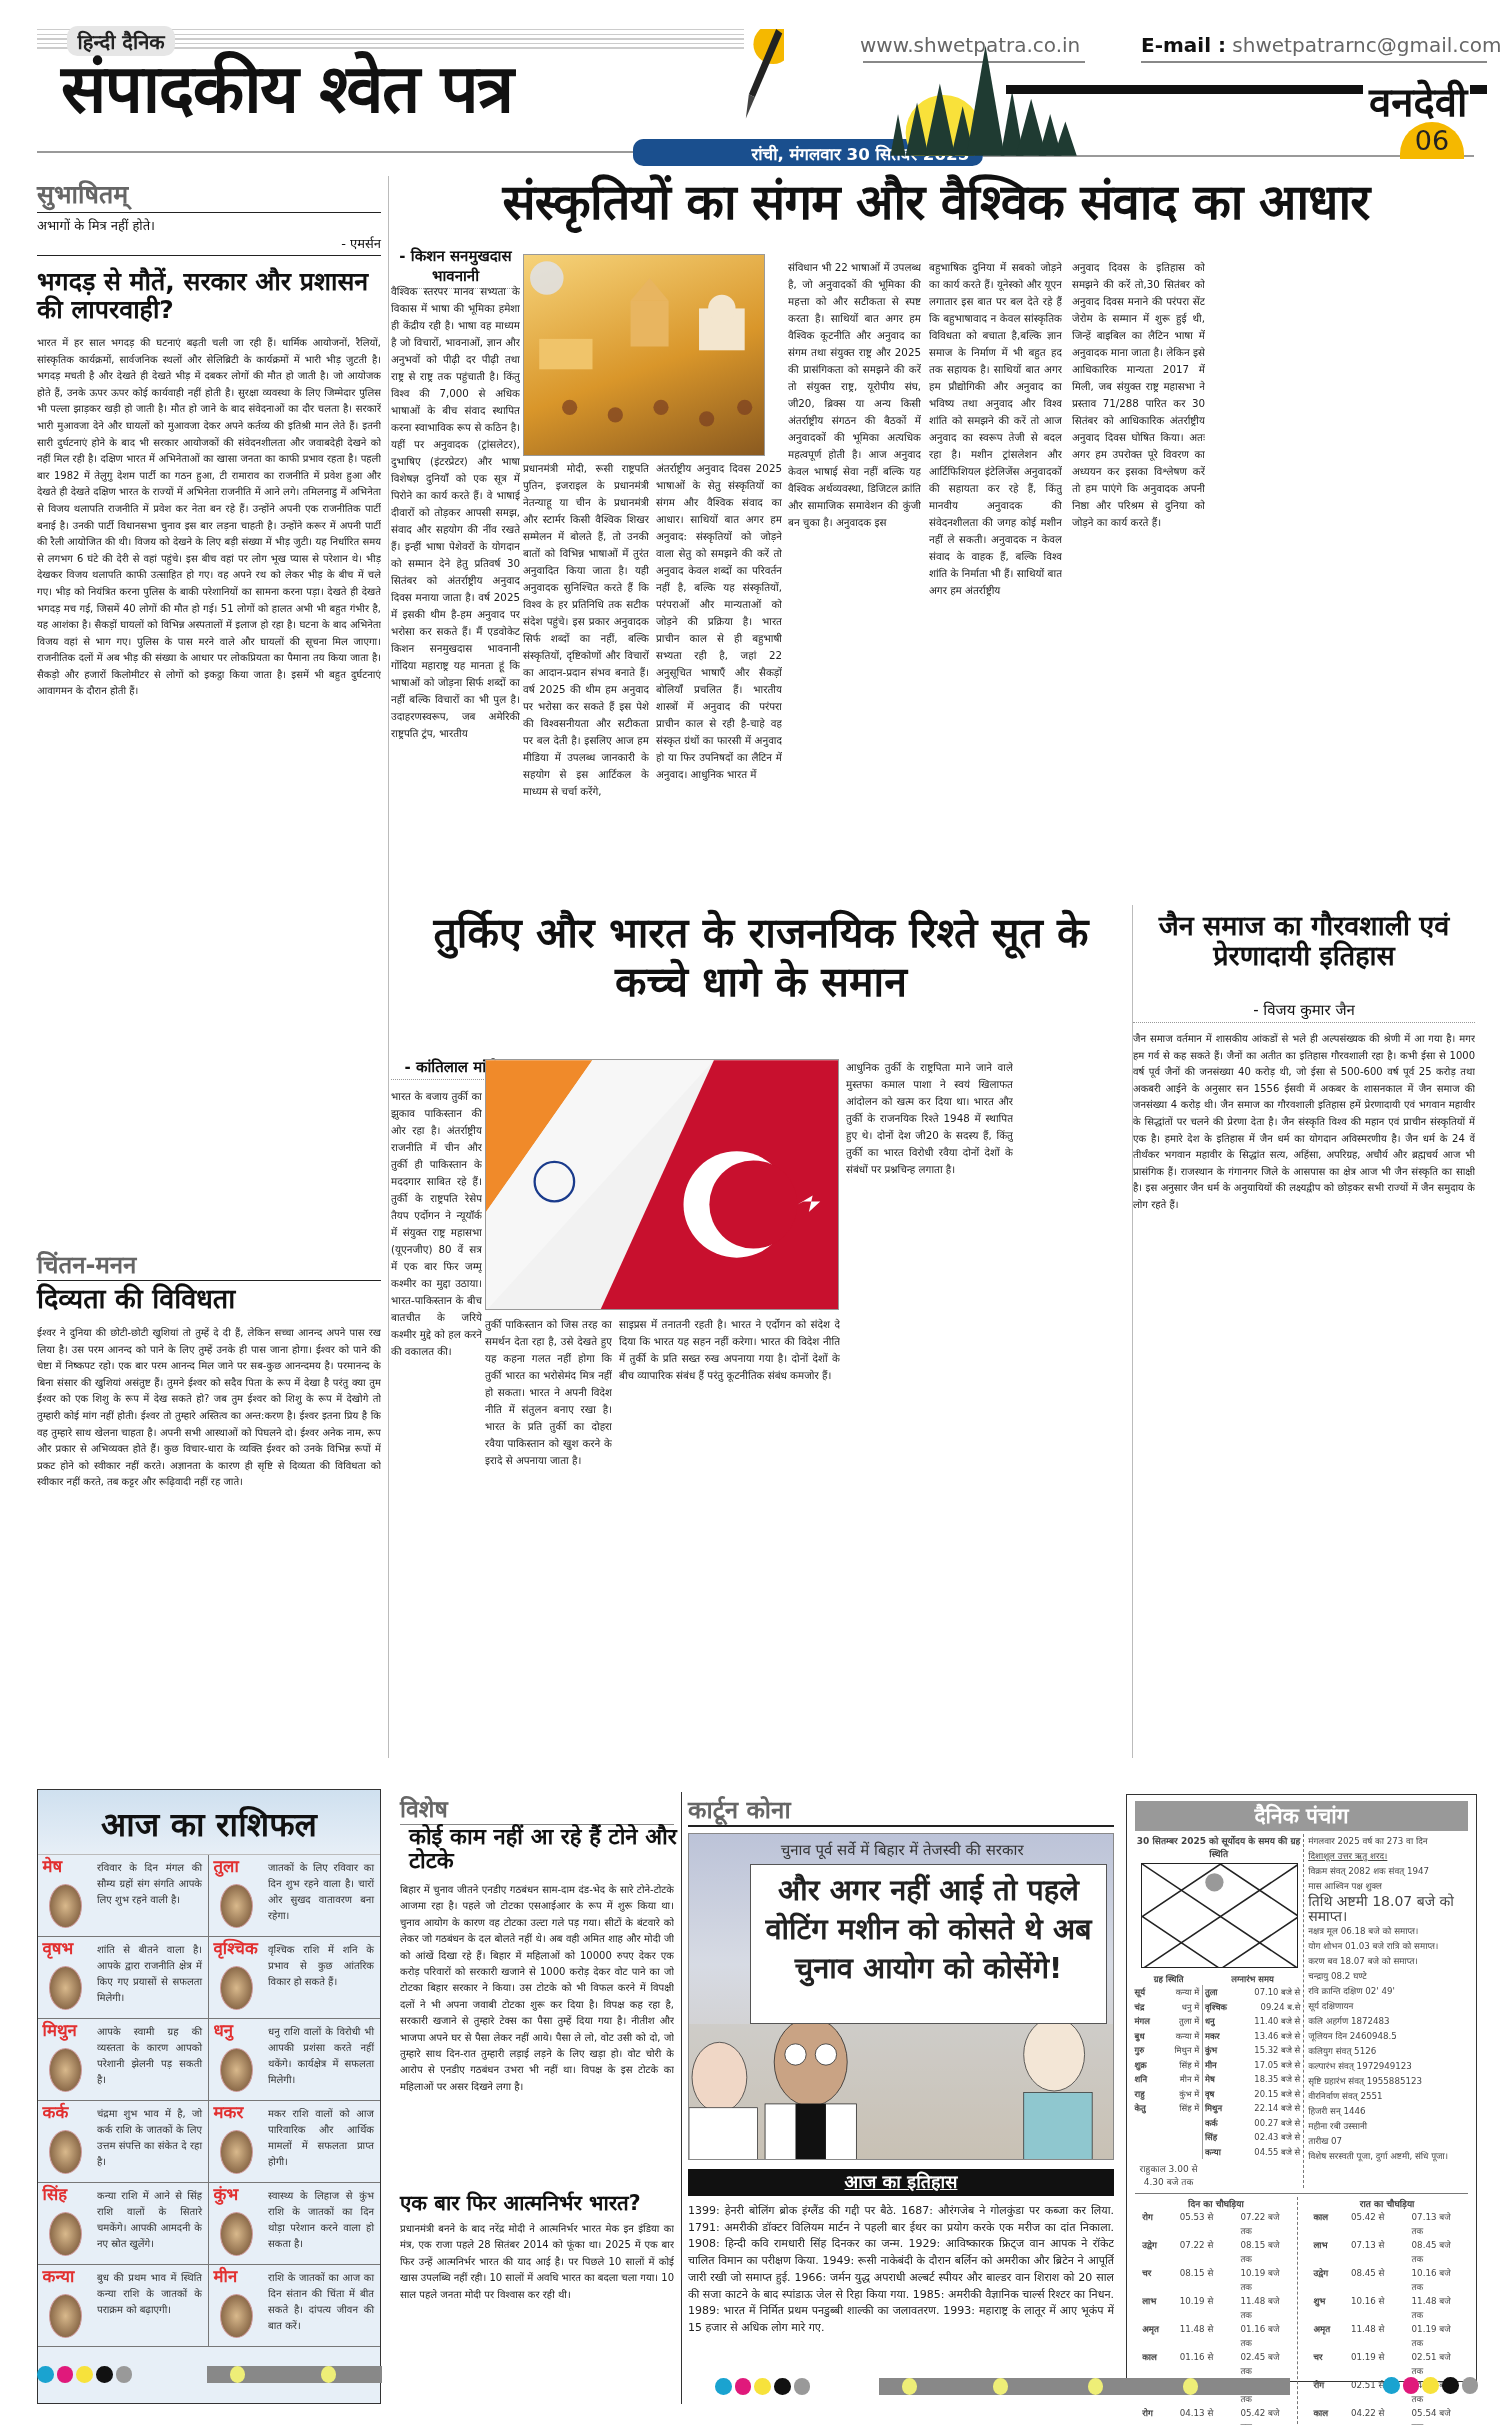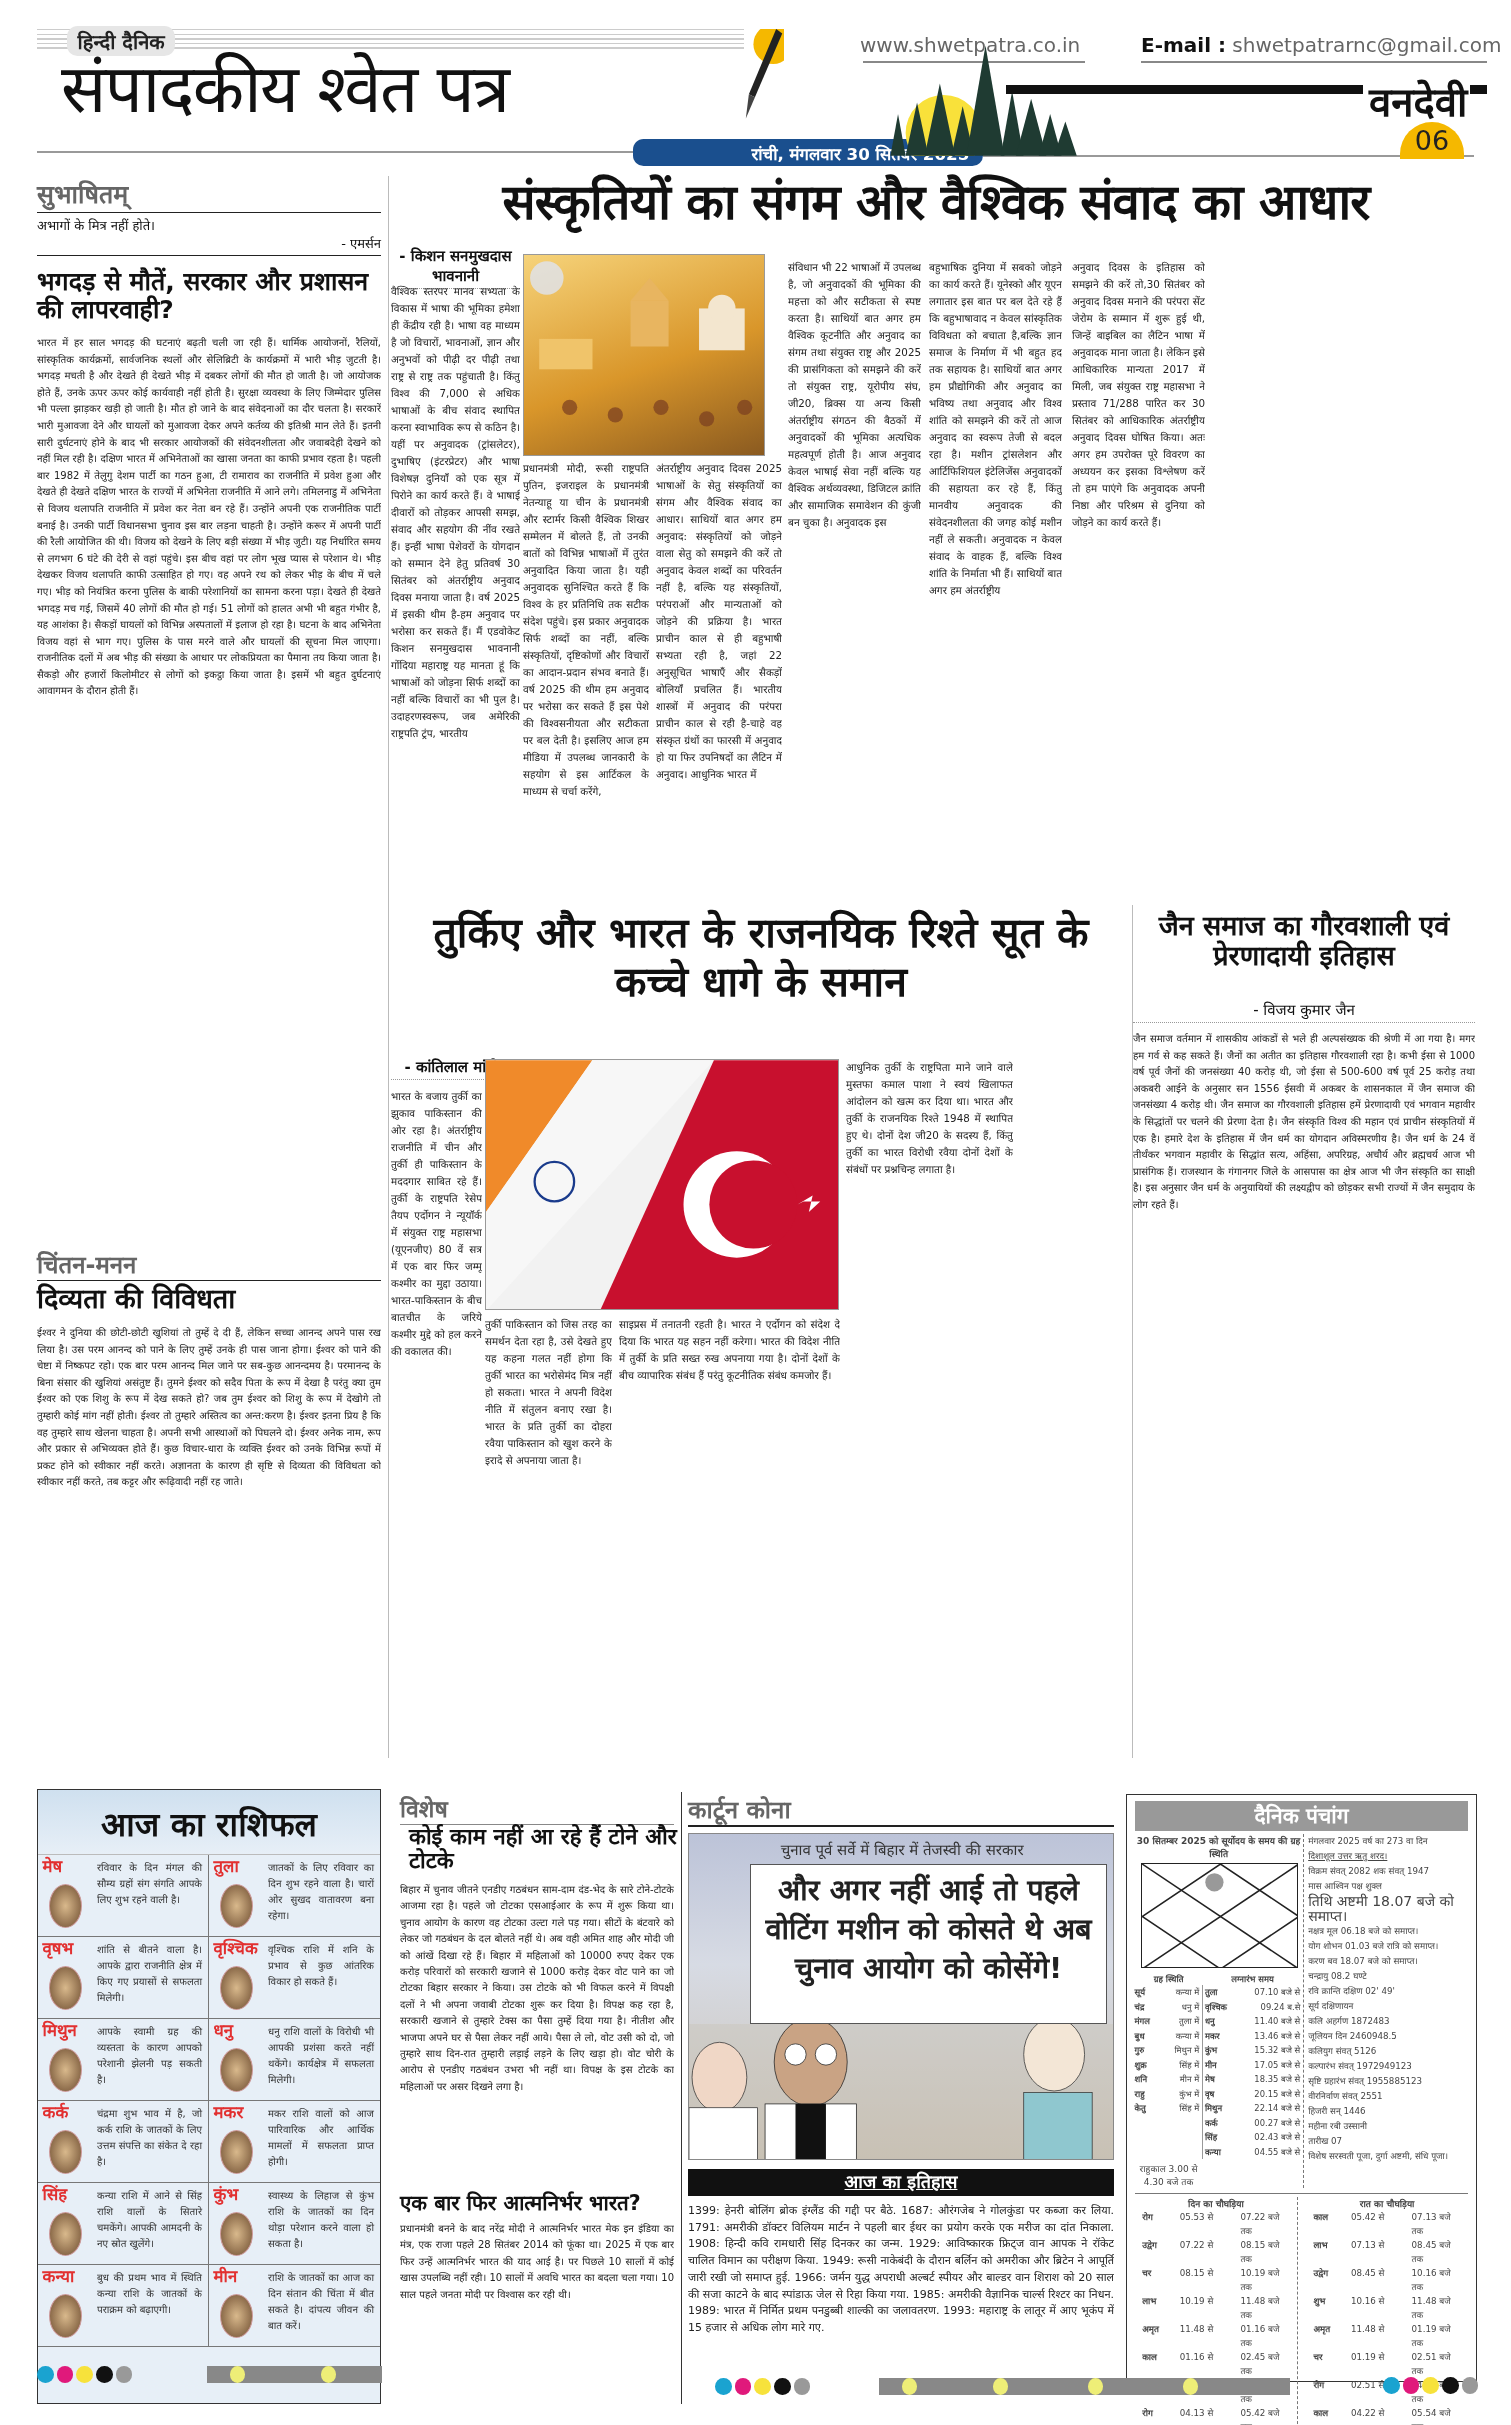--- a/index.html
+++ b/index.html
@@ -1,20 +1,20 @@
 <!DOCTYPE html>
 <html style="font-size:12px"><head>
 <meta charset="utf-8">
 <style>
 *{box-sizing:border-box;margin:0;padding:0}
 body{width:1511px;height:2426px;background:#fff;font-family:"DejaVu Sans","Liberation Sans",sans-serif;color:#111;position:relative;overflow:hidden}
 .abs{position:absolute}
 .hdr-lines{position:absolute;left:37px;top:29px;width:707px;height:20px;background:repeating-linear-gradient(#ccc 0 1.5px,transparent 1.5px 4.6px)}
 .hindi-dainik{position:absolute;left:67px;top:26px;background:#e6e6e6;border-radius:10.6px;padding:1.5px 10.6px;font-size:20px;font-weight:bold;color:#222}
-.mast{position:absolute;left:61px;top:56px;font-size:67px;font-weight:normal;letter-spacing:-1.5px;color:#111;line-height:1}
+.mast{position:absolute;left:61px;top:56px;font-size:67px;font-weight:bold;letter-spacing:-1.5px;color:#111;line-height:1}
 .pen{position:absolute;left:738px;top:29px;width:46px;height:91px}
 .date-pill{position:absolute;left:633px;top:139px;width:350px;height:27px;background:#1a4f8e;border-radius:10.6px;color:#fff;font-weight:bold;font-size:16.7px;padding:3px 13.7px;text-align:right}
 .rule-top{position:absolute;left:37px;top:151px;width:601px;height:2.3px;background:#999}
 .rule-top2{position:absolute;left:983px;top:155px;width:491px;height:2.3px;background:#999}
 .web{position:absolute;left:860px;top:33px;font-size:20px;color:#666}
 .email{position:absolute;left:1141px;top:33px;font-size:20px;color:#666}
 .email b{color:#111}
 .web-rule{position:absolute;top:61px;height:1.5px;background:#888}
 .forest{position:absolute;left:860px;top:30px;width:251px;height:126px}
 .vandevi{position:absolute;left:1369px;top:73px;font-size:40px;font-weight:bold;color:#111}

